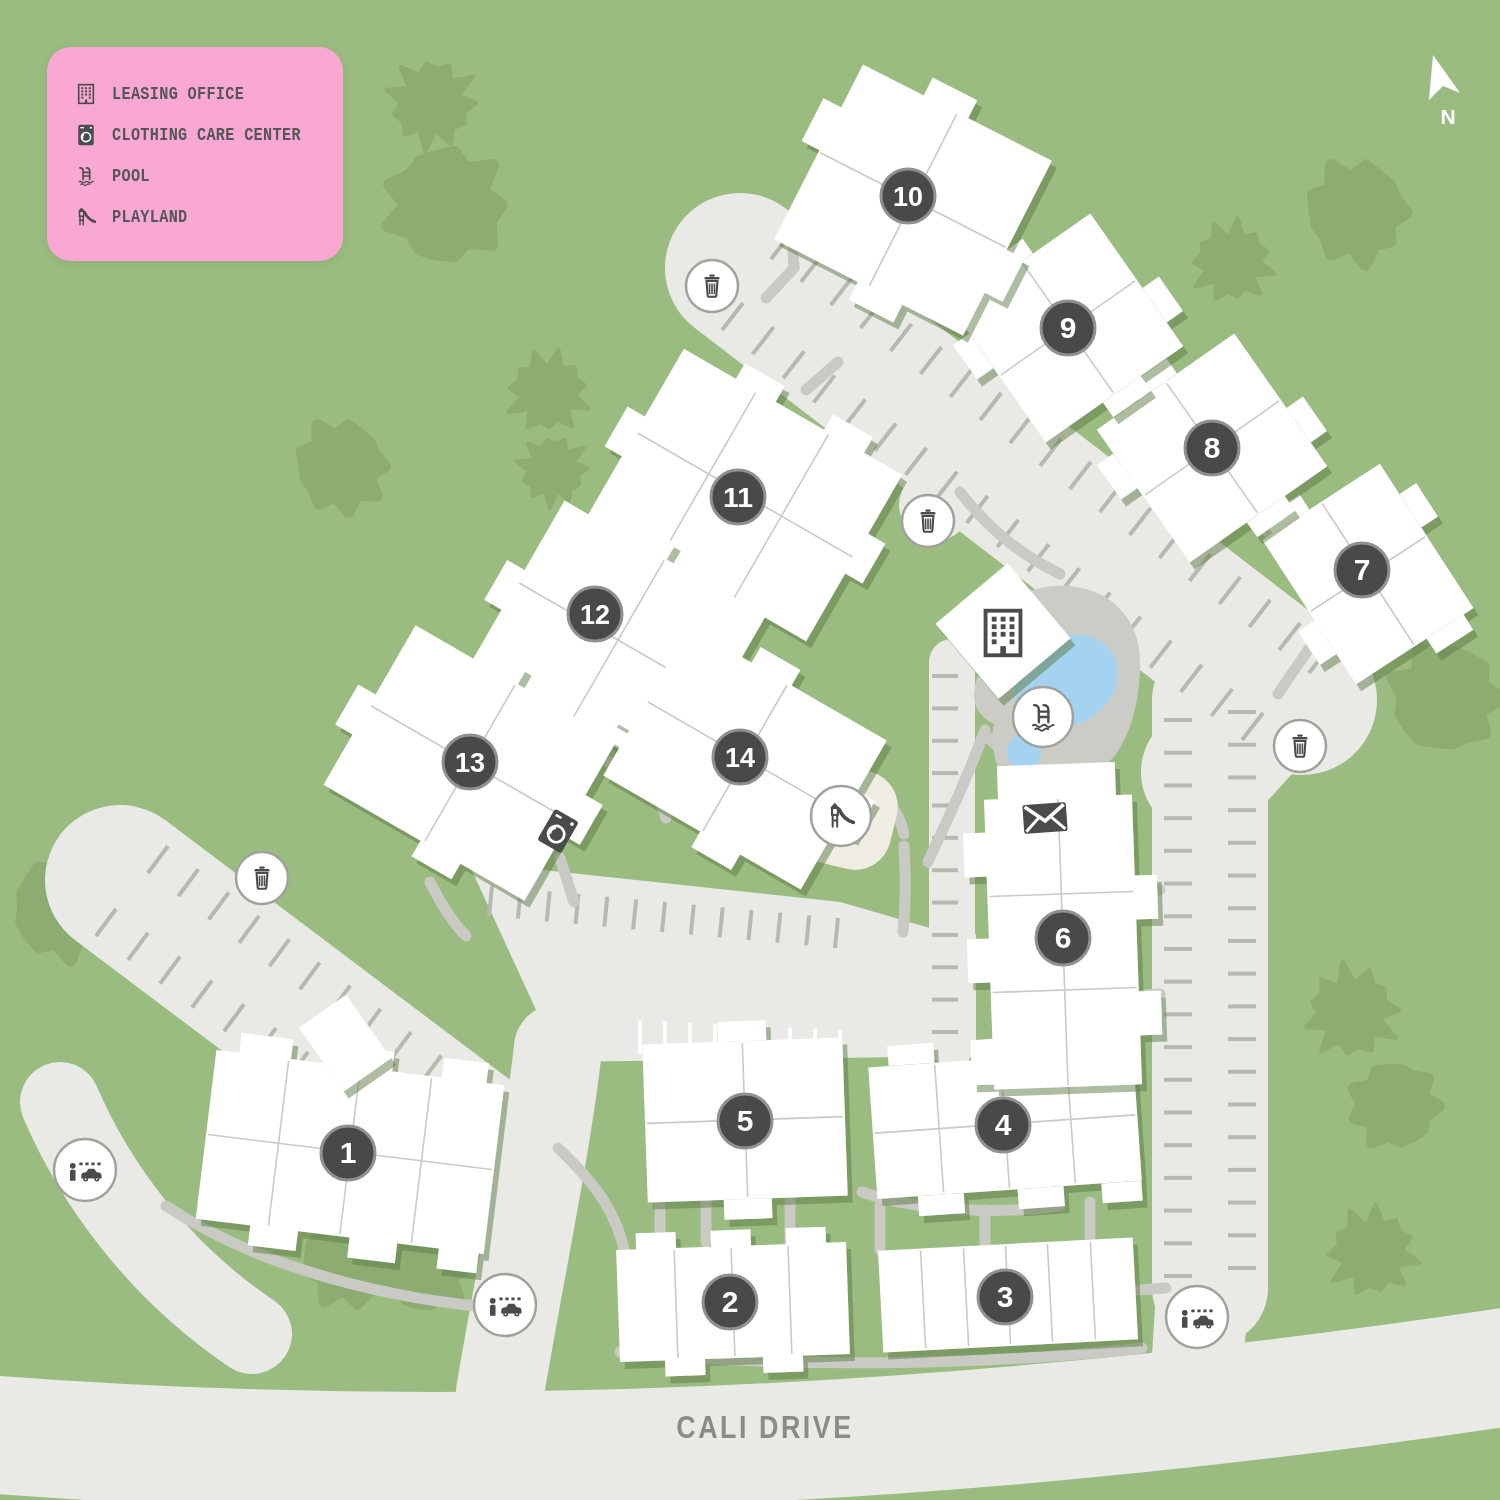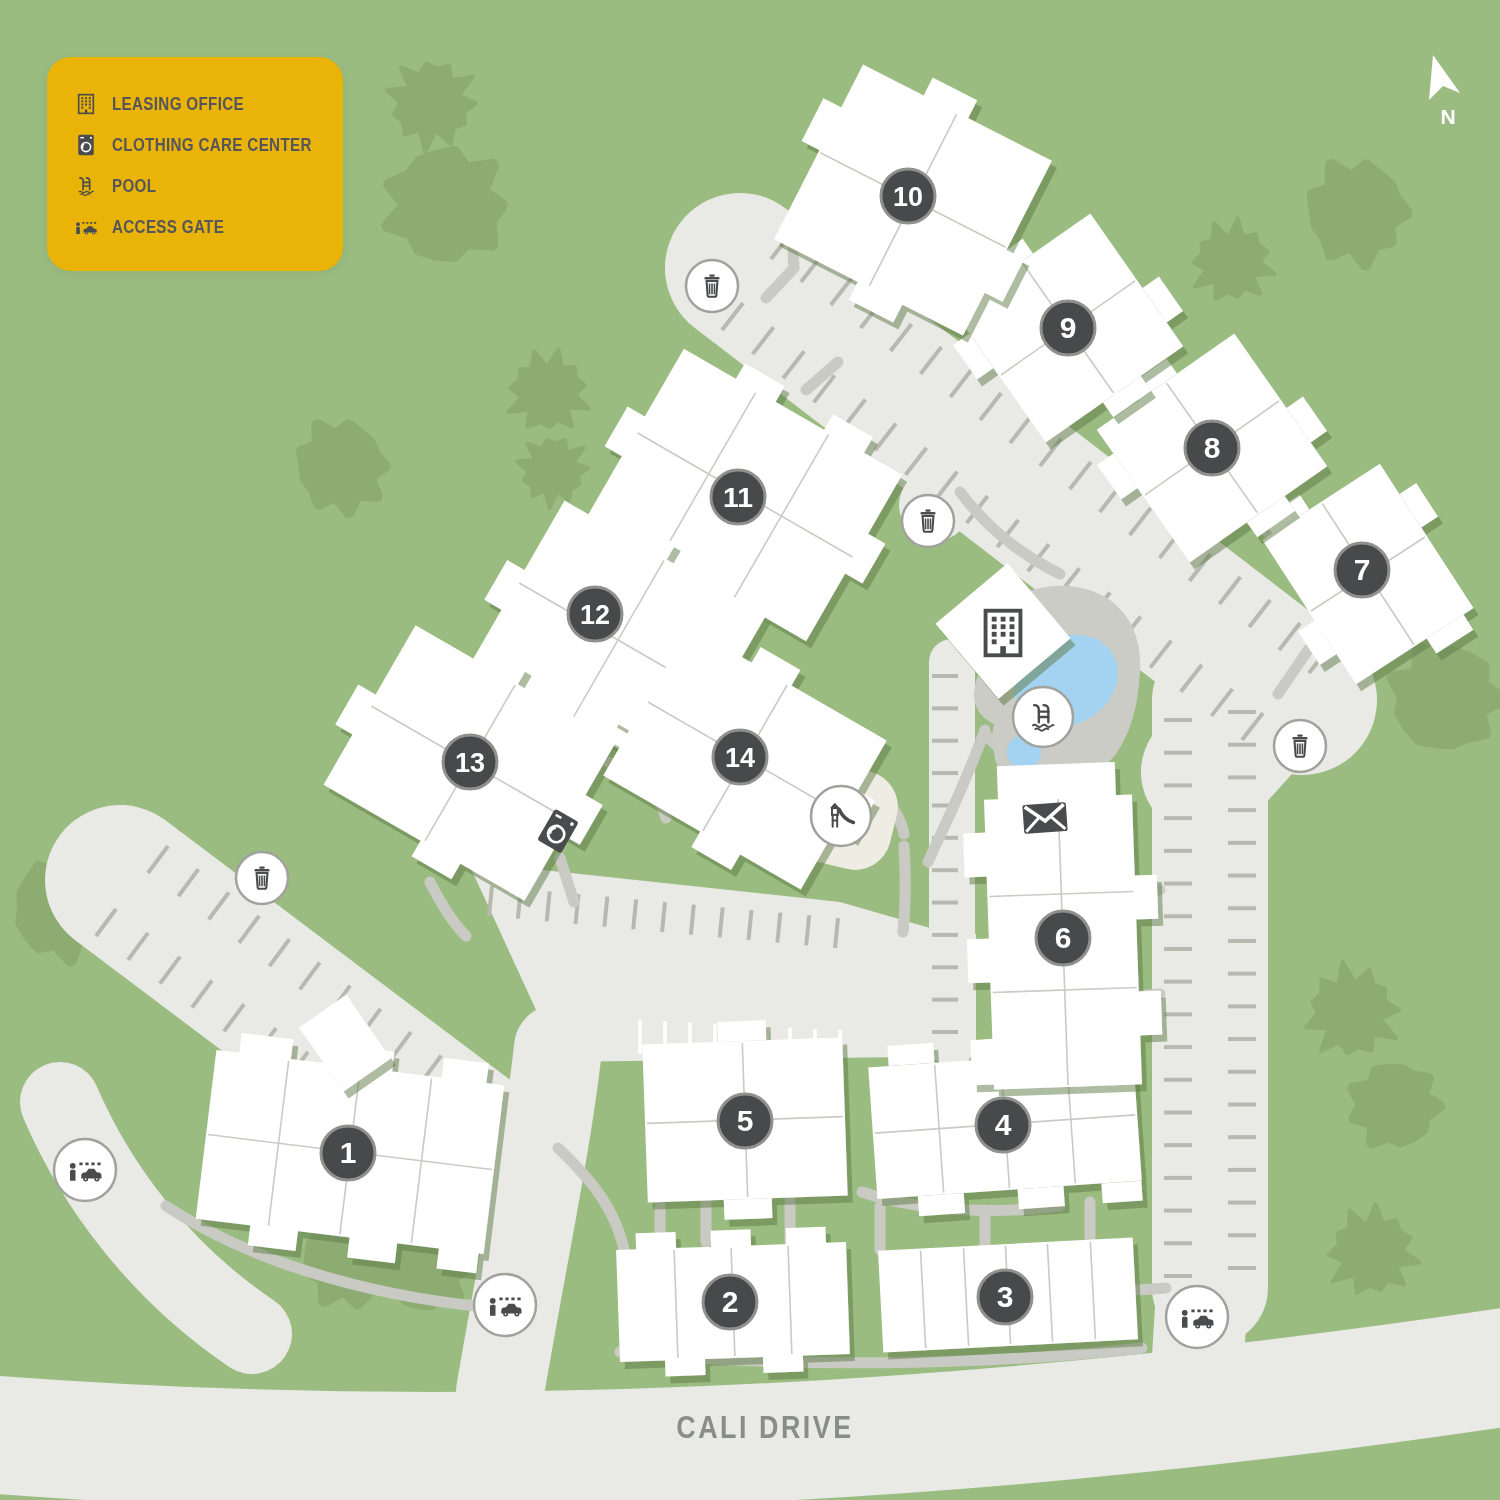--- a/index.html
+++ b/index.html
@@ -5,23 +5,23 @@
   :root{
     --bg:#9bbc80; --tree:#8dac72; --road:#e9eae6; --tick:#b7b9b1; --path:#c9cac3;
     --bld:#ffffff; --bline:#c9cbc4; --badge:#48494b; --badge-ring:#90918d;
     --icon:#4a4b4d; --water:#a3d3f1; --deck:#cbccc6; --pad:#efece3;
     --legend-text:#55565a; --street-text:#8a8c88; --ring:#a0a29c;
   }
   html,body{margin:0;padding:0;background:#fff;}
   #stage{position:relative;width:1500px;height:1500px;overflow:hidden;background:var(--bg);
          font-family:"Liberation Sans",sans-serif;}
   #map{position:absolute;left:0;top:0;}
-  .legend-card{position:absolute;left:47px;top:57px;width:296px;box-sizing:border-box;
-    background:#eab308;border-radius:24px;padding:26px 22px 24px 26px;
-    box-shadow:0 2px 8px rgba(60,70,40,.10);}
+  .legend-card{position:absolute;left:47px;top:47px;width:296px;box-sizing:border-box;
+    background:#f9a8d4;border-radius:24px;padding:26px 22px 24px 26px;
+    box-shadow:0 2px 8px rgba(60,70,40,.10);font-family:Liberation Mono, monospace;}
   .legend-row{display:flex;align-items:center;height:41px;}
   .lg-ic{width:26px;height:26px;flex:0 0 26px;color:var(--icon);margin-right:13px;}
   .lg-label{display:inline-block;transform:scaleX(.8);transform-origin:left center;
     white-space:nowrap;font-size:19px;font-weight:bold;letter-spacing:.4px;color:var(--legend-text);}
   text{font-family:"Liberation Sans",sans-serif;}
 </style>
 </head>
 <body>
 
 <div id="stage">
@@ -628,19 +628,19 @@
     <span class="lg-label">CLOTHING CARE CENTER</span>
   </div>
   <div class="legend-row">
     <svg class="lg-ic">
           <use href="#sym-pool"></use>
         </svg>
     <span class="lg-label">POOL</span>
   </div>
   <div class="legend-row">
     <svg class="lg-ic">
-          <use href="#sym-gate"></use>
+          <use href="#sym-slide"></use>
         </svg>
-    <span class="lg-label">ACCESS GATE</span>
+    <span class="lg-label">PLAYLAND</span>
   </div>
 </div>
 
 </div>
 
 </body></html>

